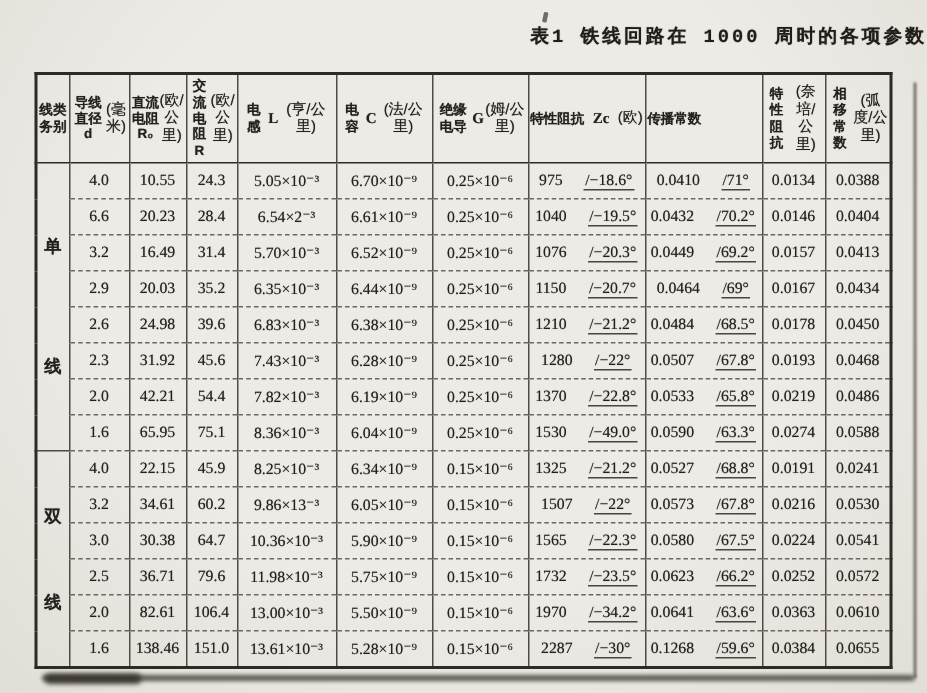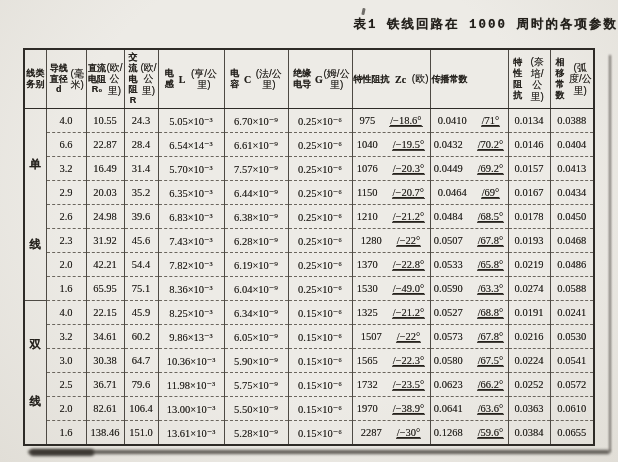--- a/index.html
+++ b/index.html
@@ -39,21 +39,21 @@
   tbody td {
     border-left:1px solid var(--line);
     border-top:1px dashed #6b665e;
     height:23px; padding:0 1px; text-align:center; vertical-align:middle;
     font-family:"Liberation Serif","DejaVu Serif",serif; font-size:10.5px; color:#24211c;
     white-space:nowrap; overflow:hidden;
   }
   tbody td.cat { border-left:none; border-top:1px solid var(--line);
     font-family:"Liberation Sans","DejaVu Sans",sans-serif; font-size:11.5px; font-weight:bold; }
   .catwrap { display:flex; flex-direction:column; justify-content:space-around; align-items:center; }
-  .ang { border-bottom:1px solid #48443e; margin-left:14px; padding:0 1px;text-decoration:underline; }
+  .ang { border-bottom:1px solid #48443e; margin-left:14px; padding:0 1px; }
   .edge-bottom {
     position:absolute; left:28px; right:8px; bottom:8px; height:4px;
     background:#37332d; filter:blur(1.4px); border-radius:2px; opacity:.8;
   }
   .edge-blob {
     position:absolute; left:30px; bottom:6px; width:64px; height:7px;
     background:#2e2a25; filter:blur(1.8px); border-radius:3px; opacity:.85;
   }
   .edge-right {
     position:absolute; right:7px; top:55px; bottom:10px; width:2px;
@@ -168,36 +168,36 @@
           <td>5.05×10⁻³</td>
           <td>6.70×10⁻⁹</td>
           <td>0.25×10⁻⁶</td>
           <td><span class="mag">975</span><span class="ang">/−18.6°</span></td>
           <td><span class="mag">0.0410</span><span class="ang">/71°</span></td>
           <td>0.0134</td>
           <td>0.0388</td>
         </tr>
         <tr>
           <td>6.6</td>
-          <td>22.87</td>
+          <td>20.23</td>
           <td>28.4</td>
-          <td>6.54×14⁻³</td>
+          <td>6.54×2⁻³</td>
           <td>6.61×10⁻⁹</td>
           <td>0.25×10⁻⁶</td>
           <td><span class="mag">1040</span><span class="ang">/−19.5°</span></td>
           <td><span class="mag">0.0432</span><span class="ang">/70.2°</span></td>
           <td>0.0146</td>
           <td>0.0404</td>
         </tr>
         <tr>
           <td>3.2</td>
           <td>16.49</td>
           <td>31.4</td>
           <td>5.70×10⁻³</td>
-          <td>7.57×10⁻⁹</td>
+          <td>6.52×10⁻⁹</td>
           <td>0.25×10⁻⁶</td>
           <td><span class="mag">1076</span><span class="ang">/−20.3°</span></td>
           <td><span class="mag">0.0449</span><span class="ang">/69.2°</span></td>
           <td>0.0157</td>
           <td>0.0413</td>
         </tr>
         <tr>
           <td>2.9</td>
           <td>20.03</td>
           <td>35.2</td>
@@ -311,21 +311,21 @@
           <td>0.0252</td>
           <td>0.0572</td>
         </tr>
         <tr>
           <td>2.0</td>
           <td>82.61</td>
           <td>106.4</td>
           <td>13.00×10⁻³</td>
           <td>5.50×10⁻⁹</td>
           <td>0.15×10⁻⁶</td>
-          <td><span class="mag">1970</span><span class="ang">/−38.9°</span></td>
+          <td><span class="mag">1970</span><span class="ang">/−34.2°</span></td>
           <td><span class="mag">0.0641</span><span class="ang">/63.6°</span></td>
           <td>0.0363</td>
           <td>0.0610</td>
         </tr>
         <tr>
           <td>1.6</td>
           <td>138.46</td>
           <td>151.0</td>
           <td>13.61×10⁻³</td>
           <td>5.28×10⁻⁹</td>

